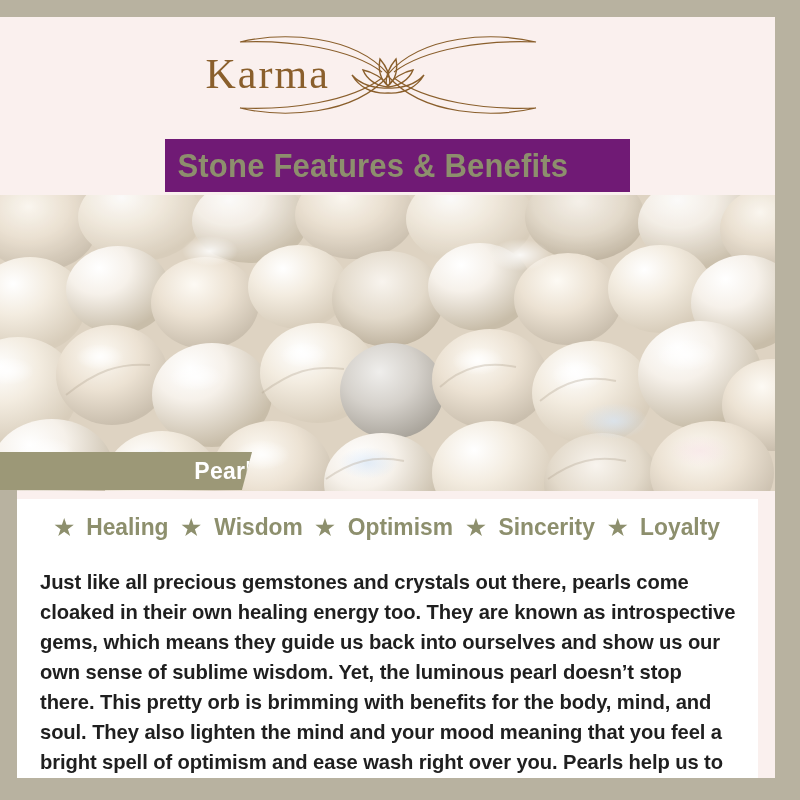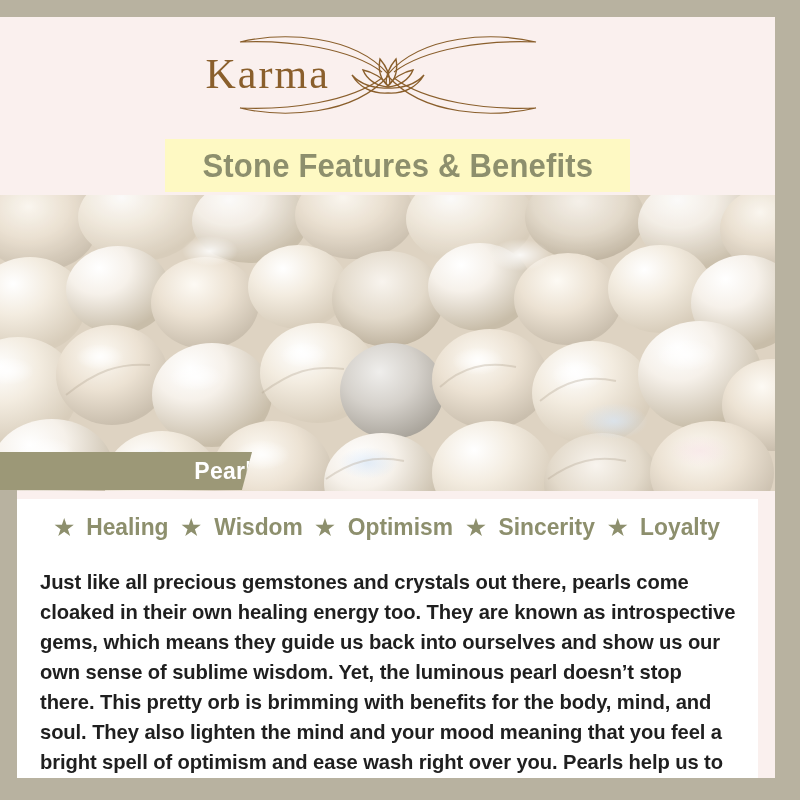--- a/index.html
+++ b/index.html
@@ -75,24 +75,24 @@
   .logo-word-left  { left: 28px; }
   .logo-word-right { right: 22px; }
 
   
   .title-banner {
     position: absolute;
     left: 165px;
     top: 139px;
     width: 465px;
     height: 53px;
-    background: #fef9c3;
+    background: #701a75;
     display: flex;
     align-items: center;
-    justify-content: center;
+    justify-content: flex-start;
   }
   .title-banner .title-text {
     font-family: "Liberation Sans Narrow", "Liberation Sans", sans-serif;
     font-weight: bold;
     font-size: 33px;
     color: #8d8f6d;
     letter-spacing: 0.2px;
     white-space: nowrap;
     transform: scaleX(0.94);
   }

